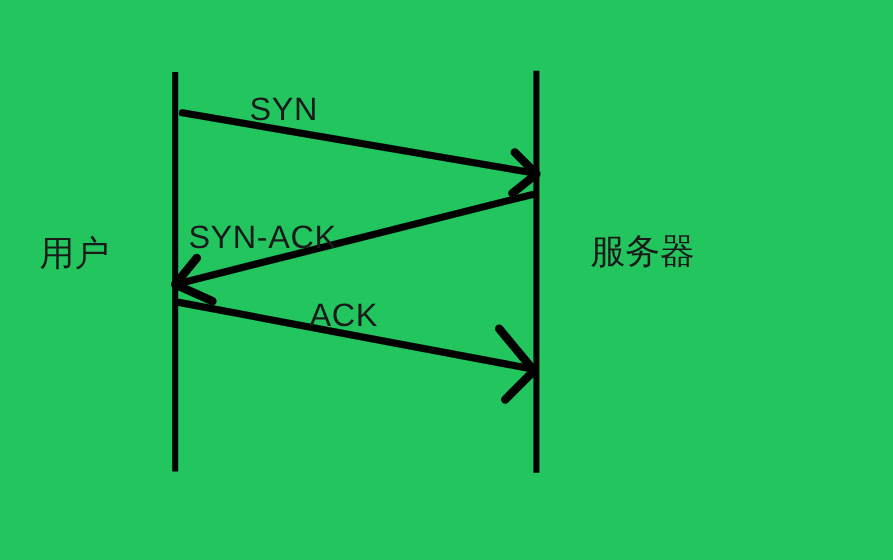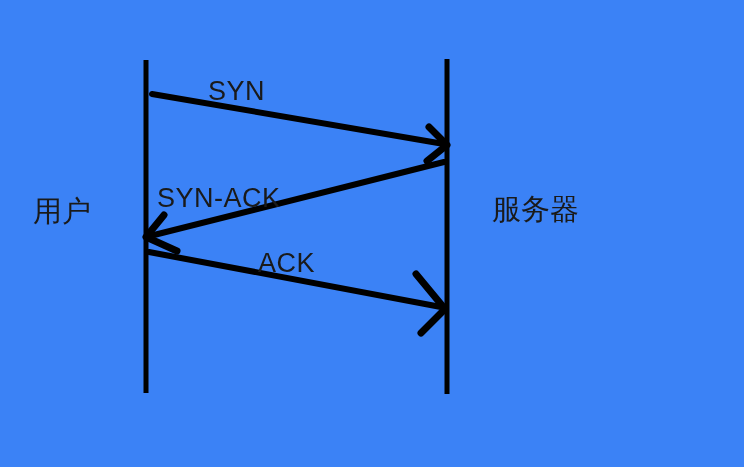--- a/index.html
+++ b/index.html
@@ -8,21 +8,21 @@
     background: #ffffff;
     width: 744px;
     height: 467px;
     overflow: hidden;
     font-family: "Liberation Sans", sans-serif;
   }
   .canvas {
     position: relative;
     width: 744px;
     height: 467px;
-    background: #3b82f6;
+    background: #22c55e;
   }
   svg text {
     fill: #1a1a1a;
     font-family: "Liberation Sans", sans-serif;
   }
   .msg-label {
     font-size: 27px;
     letter-spacing: 0.5px;
   }
   .actor-label {

